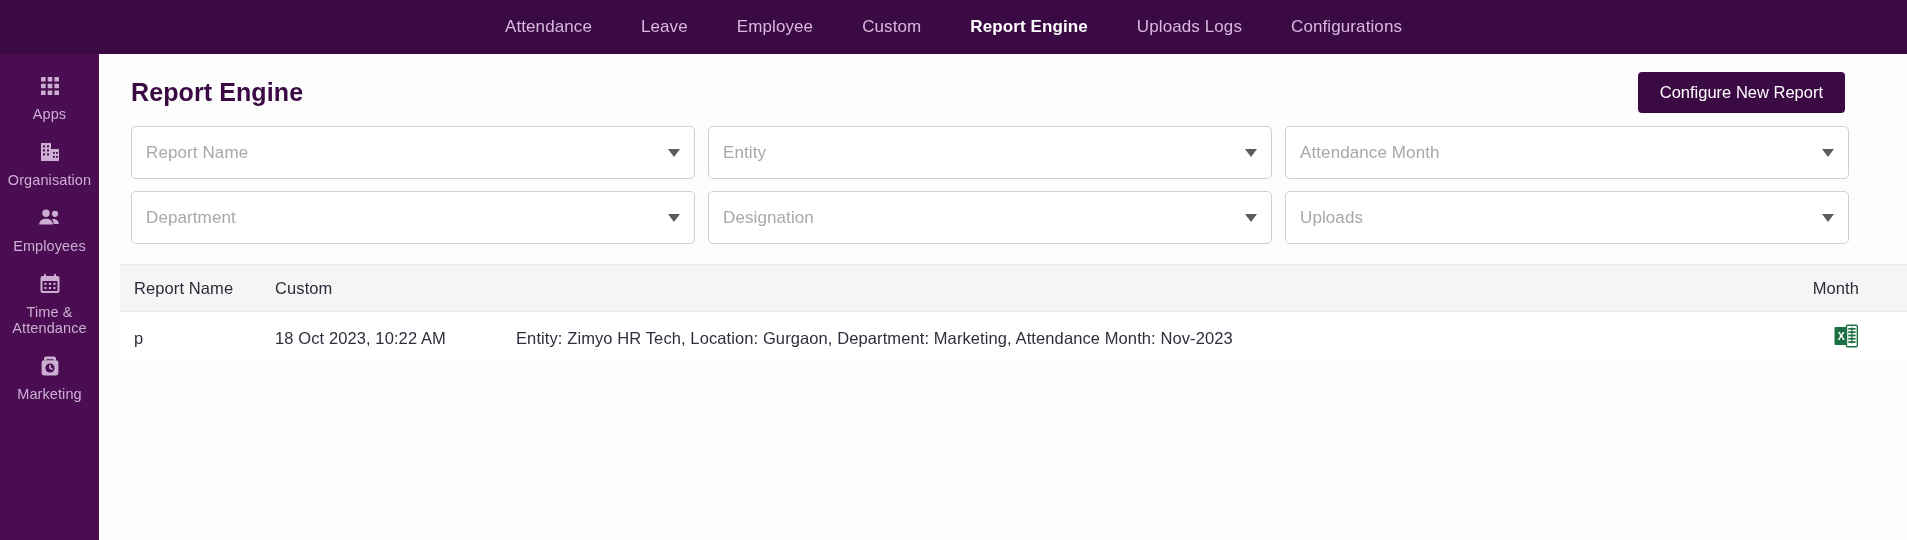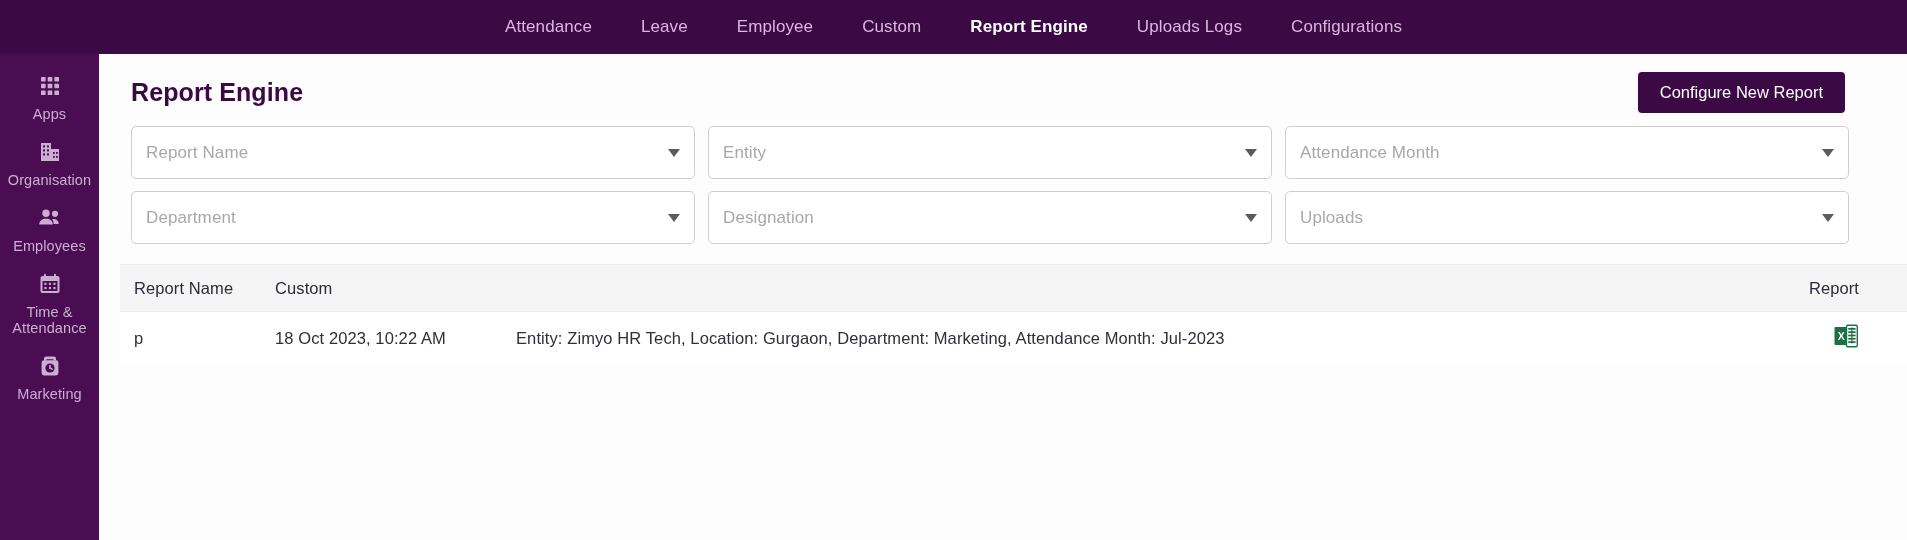--- a/index.html
+++ b/index.html
@@ -338,27 +338,27 @@
       </div>
     </div>
 
   </div>
 
   <div class="table-wrap">
 
     <div class="thead">
       <div class="c1 th">Report Name</div>
       <div class="c3 th">Custom</div>
-      <div class="c4 th">Report</div>
+      <div class="c4 th">Month</div>
     </div>
 
     <div class="trow">
       <div class="c1 td">p</div>
       <div class="c2 td">18 Oct 2023, 10:22 AM</div>
-      <div class="c3 td">Entity: Zimyo HR Tech, Location: Gurgaon, Department: Marketing, Attendance Month: Jul-2023</div>
+      <div class="c3 td">Entity: Zimyo HR Tech, Location: Gurgaon, Department: Marketing, Attendance Month: Nov-2023</div>
       <div class="c4">
         <span class="excel-icon">
           <svg width="26" height="26" viewBox="0 0 26 26">
             <rect x="1.5" y="4" width="14" height="18" rx="1" fill="#1d7044"></rect>
             <rect x="13.5" y="2.2" width="10.8" height="21.6" rx="1.2" fill="#ffffff" stroke="#1d7044" stroke-width="1.4"></rect>
             <g fill="#1d7044">
               <rect x="15.2" y="5" width="7.4" height="1.7"></rect>
               <rect x="15.2" y="8.3" width="7.4" height="1.7"></rect>
               <rect x="15.2" y="11.6" width="7.4" height="1.7"></rect>
               <rect x="15.2" y="14.9" width="7.4" height="1.7"></rect>

